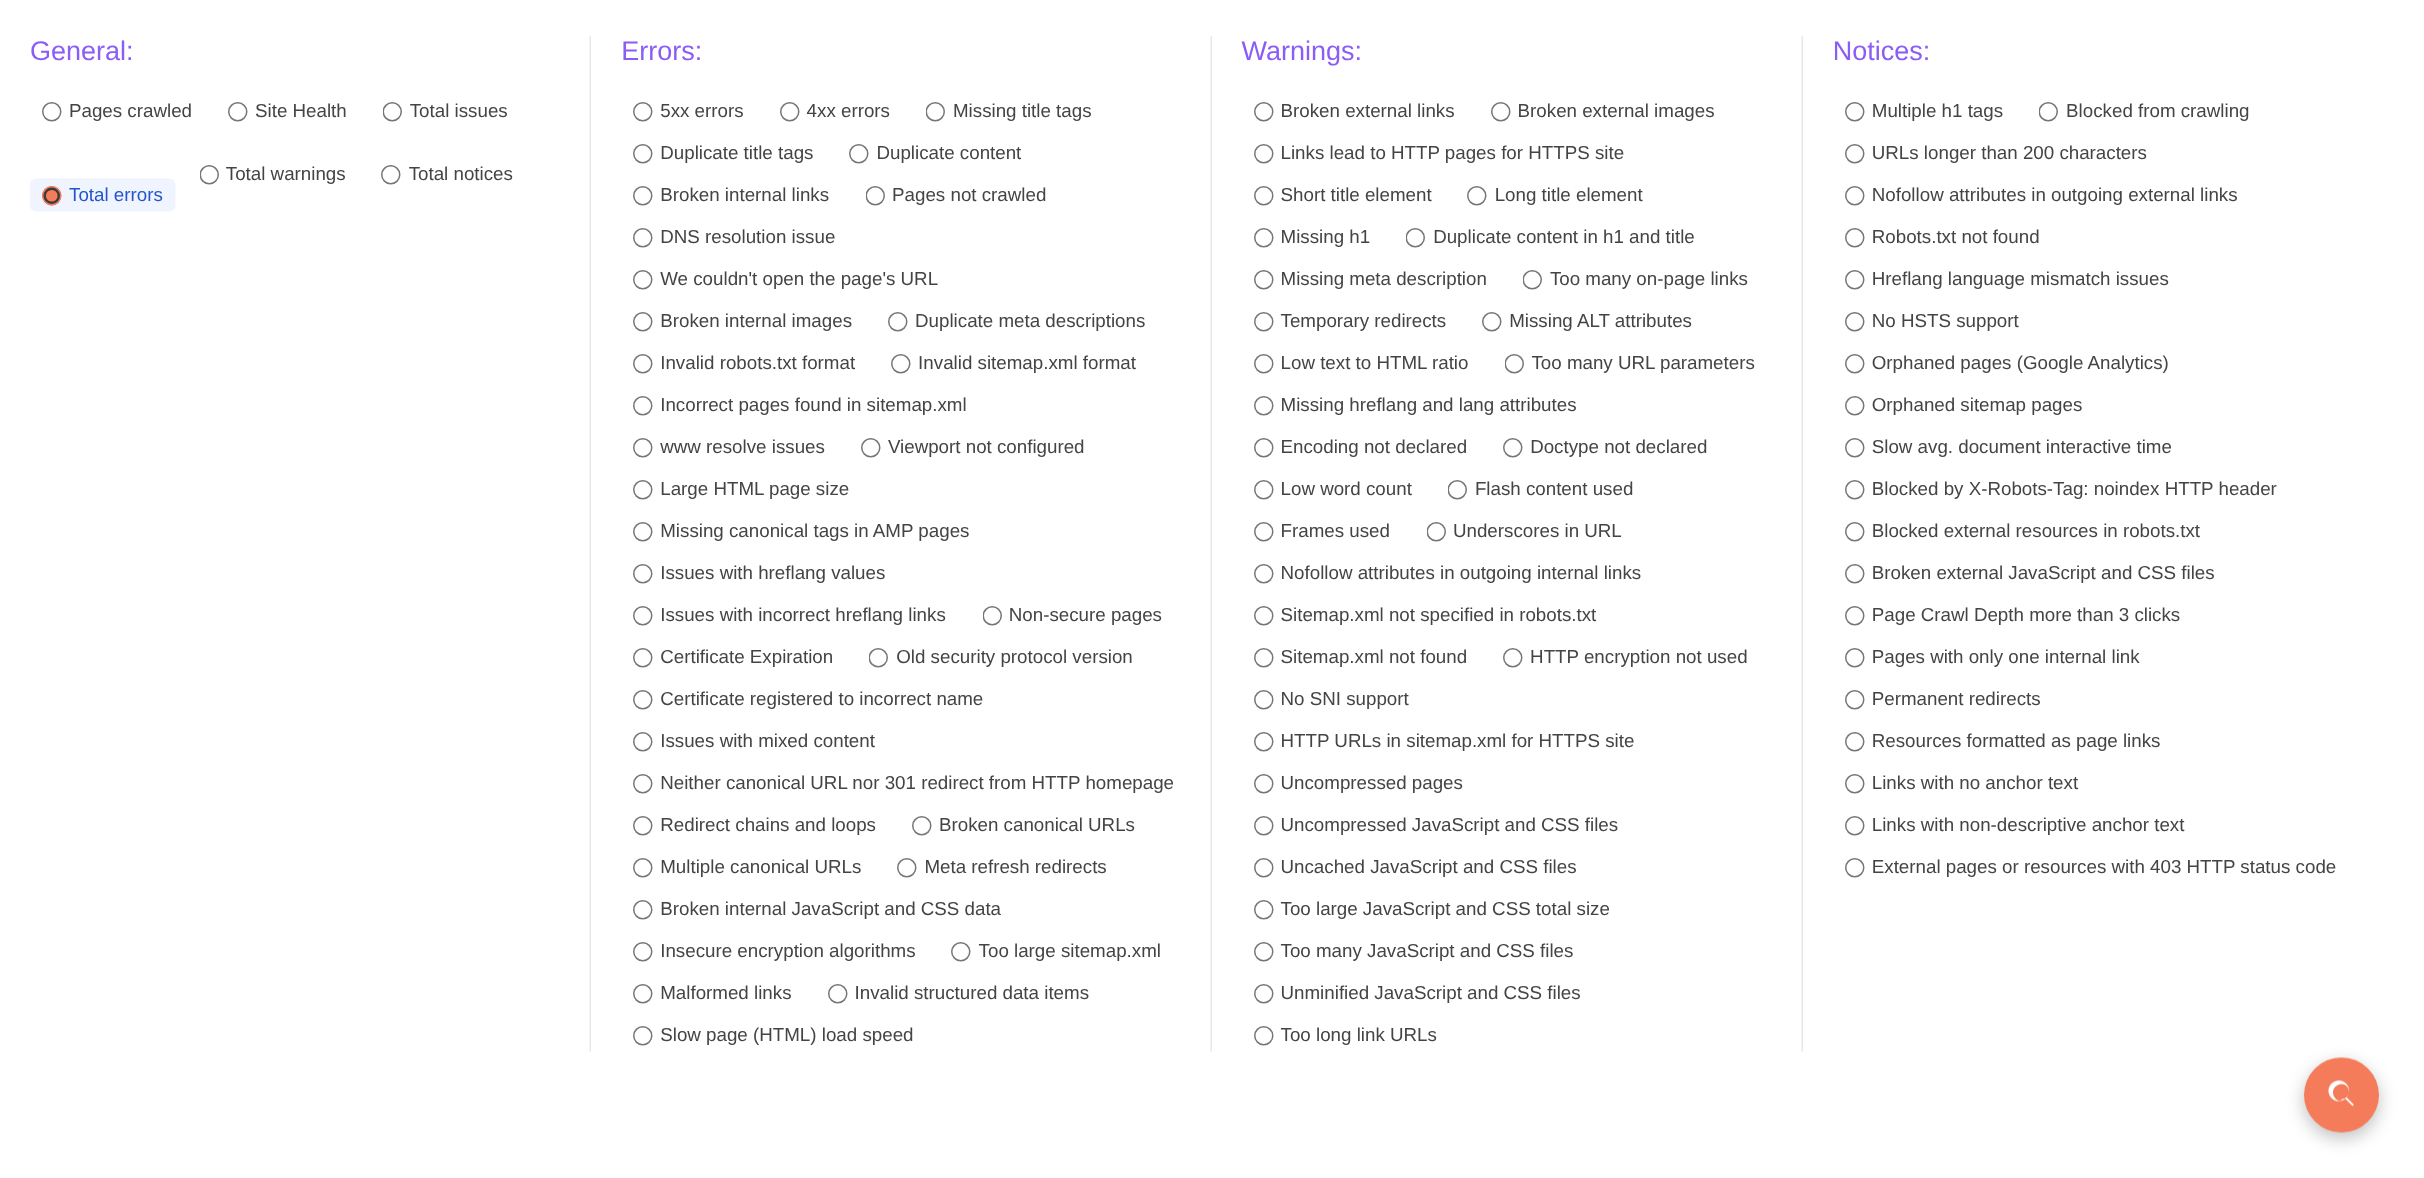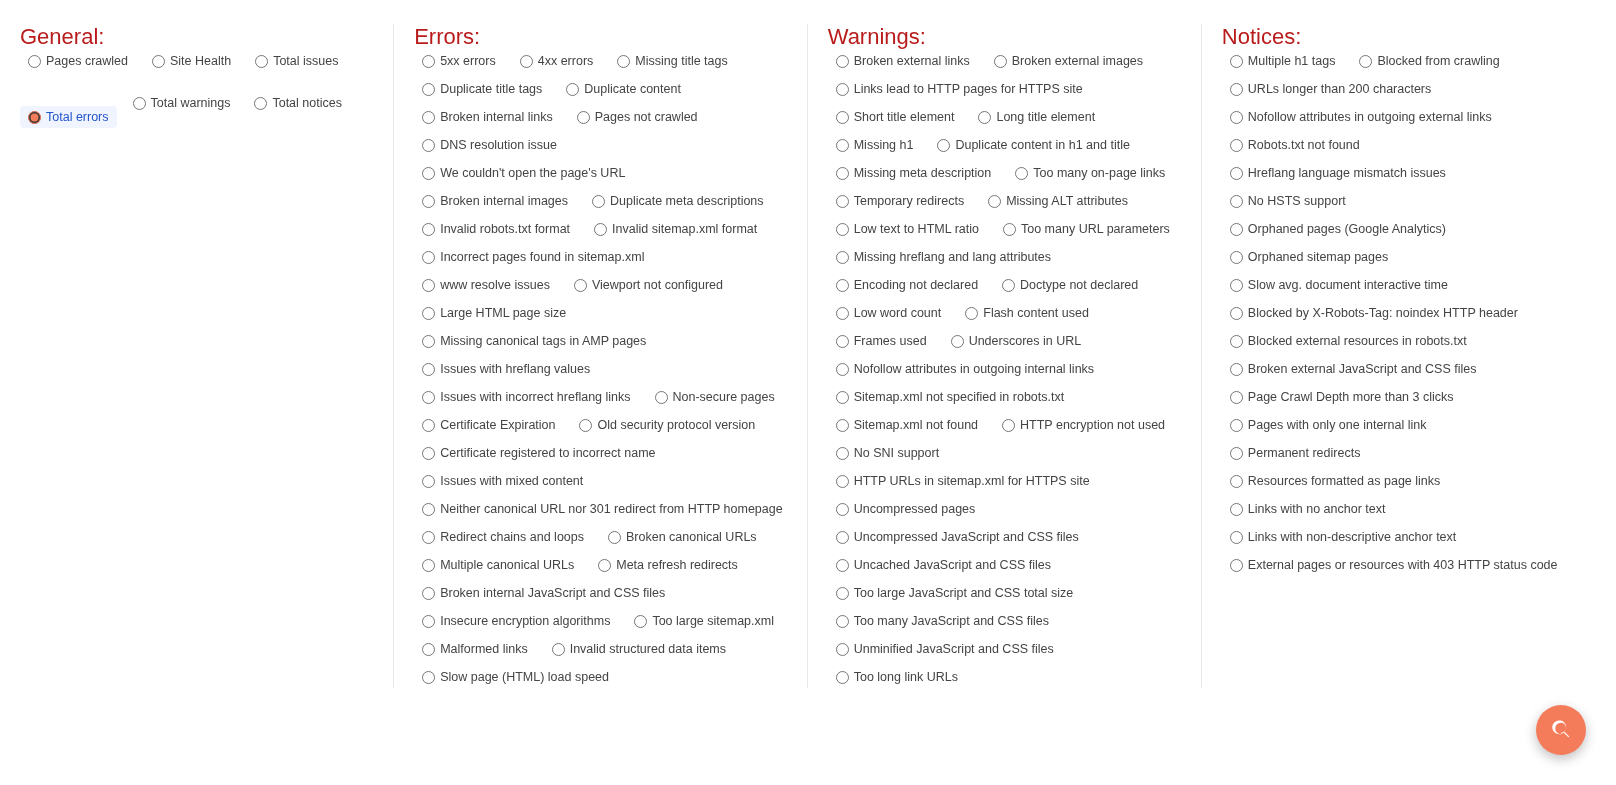--- a/index.html
+++ b/index.html
@@ -9,23 +9,24 @@
       background: #fff;
       color: #333;
       padding: 24px 20px;
     }
     .main-grid {
       display: grid;
       grid-template-columns: 1fr 1fr 1fr 1fr;
       gap: 0 20px;
     }
     .section-title {
-      font-size: 22px;
+      font-size: 18px;
       font-weight: 400;
-      color: #b91c1c;
+      color: #8b5cf6;
+      margin-bottom: 18px;
     }
     .radio-group {
       display: flex;
       flex-wrap: wrap;
       gap: 6px 8px;
     }
     .radio-item {
       display: flex;
       align-items: center;
       gap: 5px;
@@ -232,21 +233,21 @@
         <div class="radio-item">
           <input type="radio" name="errors-filter" style="">
           <label>Multiple canonical URLs</label>
         </div>
         <div class="radio-item">
           <input type="radio" name="errors-filter" style="">
           <label>Meta refresh redirects</label>
         </div>
         <div class="radio-item">
           <input type="radio" name="errors-filter" style="">
-          <label>Broken internal JavaScript and CSS files</label>
+          <label>Broken internal JavaScript and CSS data</label>
         </div>
         <div class="radio-item">
           <input type="radio" name="errors-filter" style="">
           <label>Insecure encryption algorithms</label>
         </div>
         <div class="radio-item">
           <input type="radio" name="errors-filter" style="">
           <label>Too large sitemap.xml</label>
         </div>
         <div class="radio-item">

